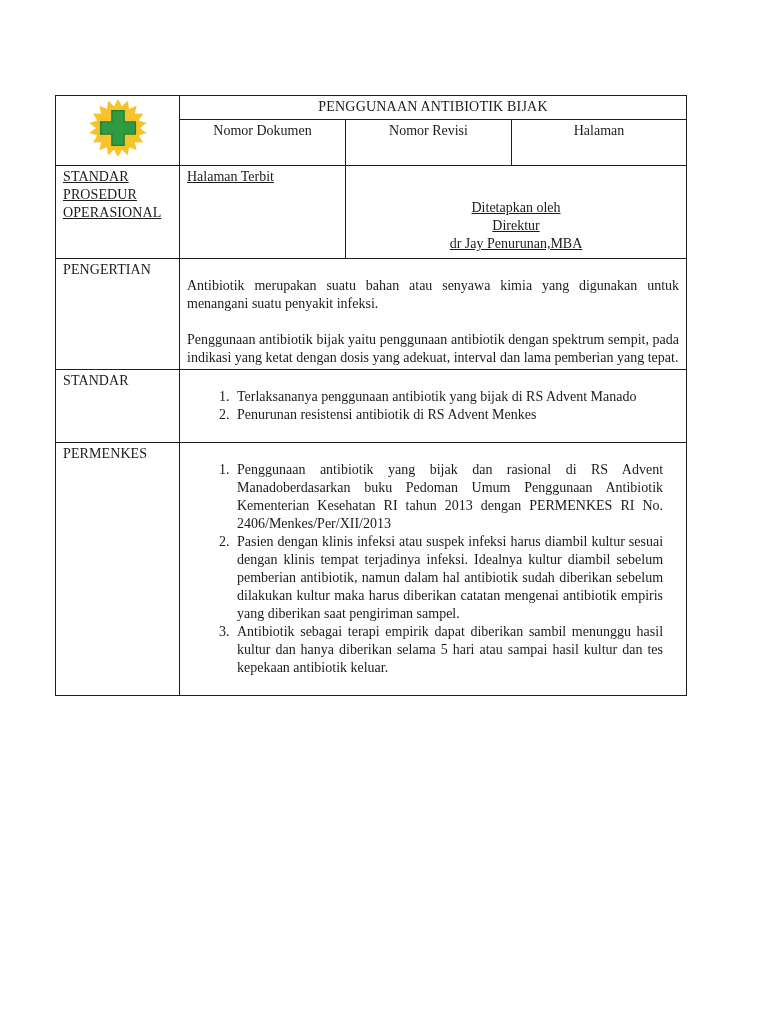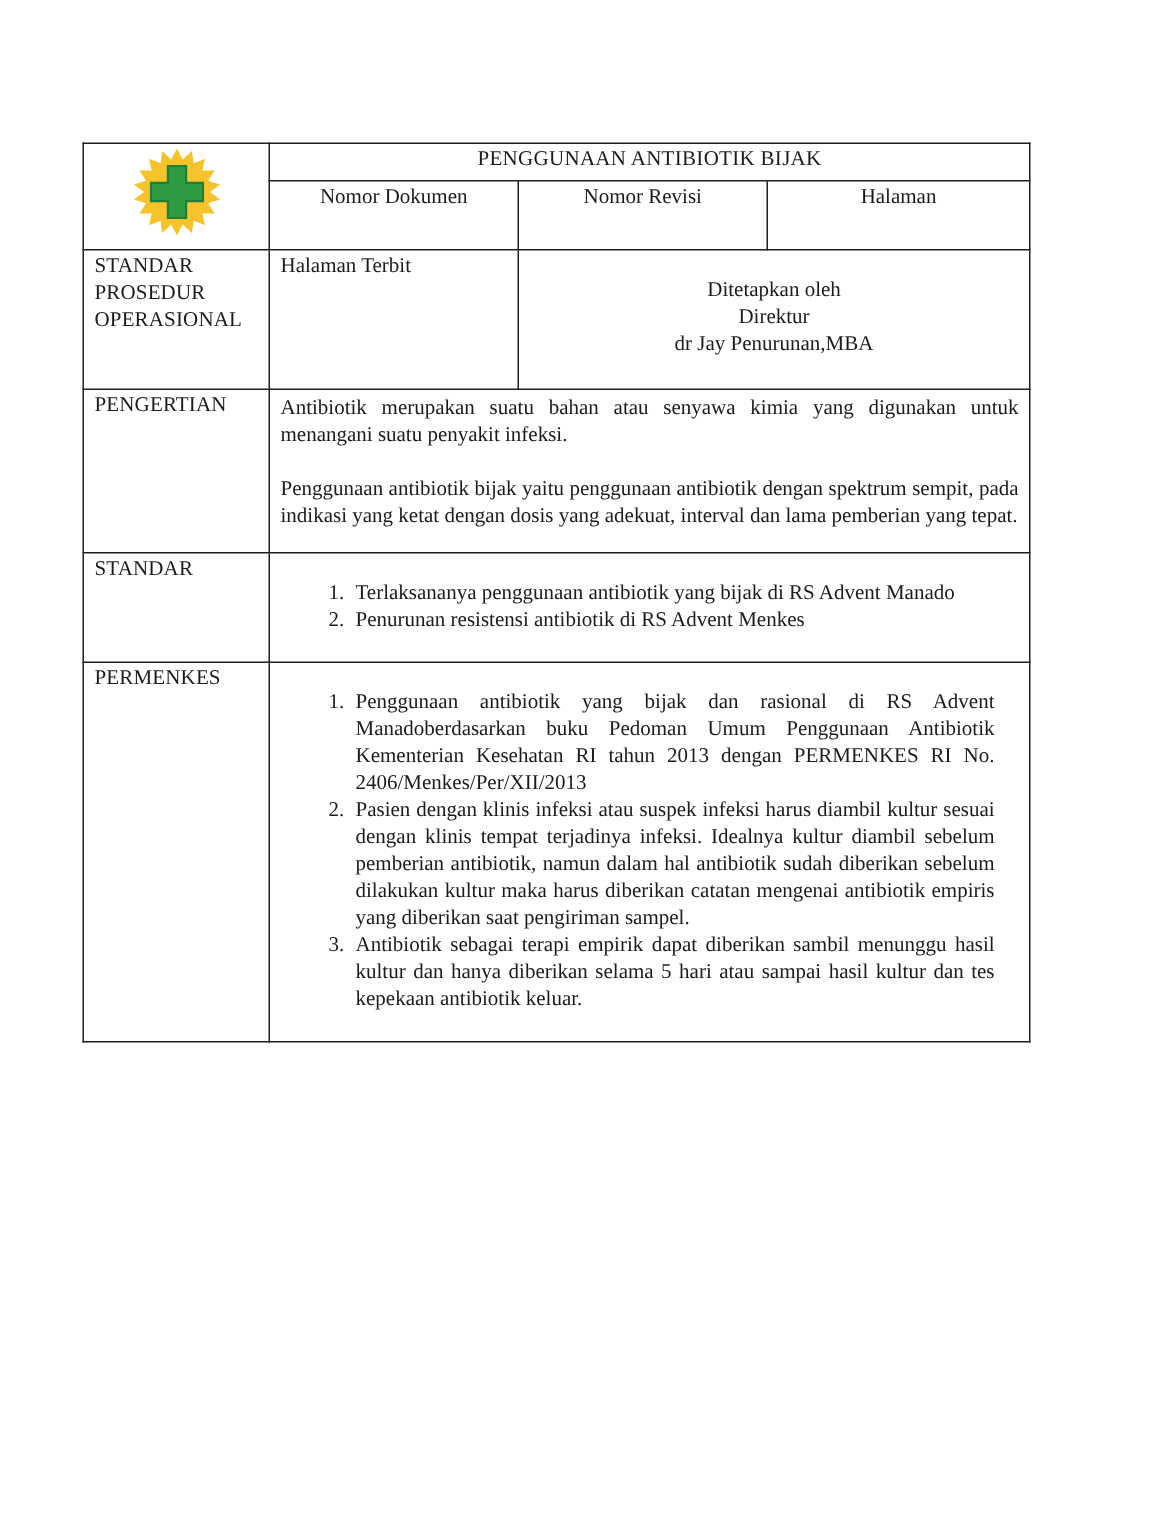--- a/index.html
+++ b/index.html
@@ -29,21 +29,21 @@
     line-height: 18px;
   }
   table.spo td {
     border: 1.5px solid #1f1f1f;
     vertical-align: top;
     padding: 2px 7px;
     overflow: hidden;
   }
   tr.r-title  { height: 24px; }
   tr.r-nomor  { height: 45px; }
-  tr.r-terbit { height: 93px; }
+  tr.r-terbit { height: 93px; text-decoration: underline; }
   tr.r-pengertian { height: 109px; }
   tr.r-tujuan { height: 37px; }
   tr.r-kebijakan { height: 219px; }
 
   td.logo-cell {
     text-align: center;
     vertical-align: middle;
     padding: 2px;
   }
   td.title-cell {
@@ -59,30 +59,30 @@
   td.label-cell {
     padding-top: 4px;
     padding-left: 6px;
     letter-spacing: 0.1px;
   }
   td.tanggal-cell { padding-top: 4px; }
   .ditetapkan-wrap {
     height: 84px;
     display: flex;
     flex-direction: column;
-    justify-content: center;
+    justify-content: flex-end;
     align-items: stretch;
   }
   .ditetapkan-top { text-align: center; }
   .ditetapkan-top div { line-height: 18px; }
   .direktur-name { text-align: center; line-height: 17px; }
 
   td.body-cell { padding: 3px 8px; }
   td.body-cell p {
-    margin: 2px 0 18px 0;
+    margin: 16px 0 18px 0;
     text-align: justify;
   }
   td.body-cell p:last-child { margin-bottom: 0; }
 
   ol.doc-list {
     margin: 16px;
     padding-left: 30px;
   }
   ol.doc-list li {
     padding-left: 4px;

